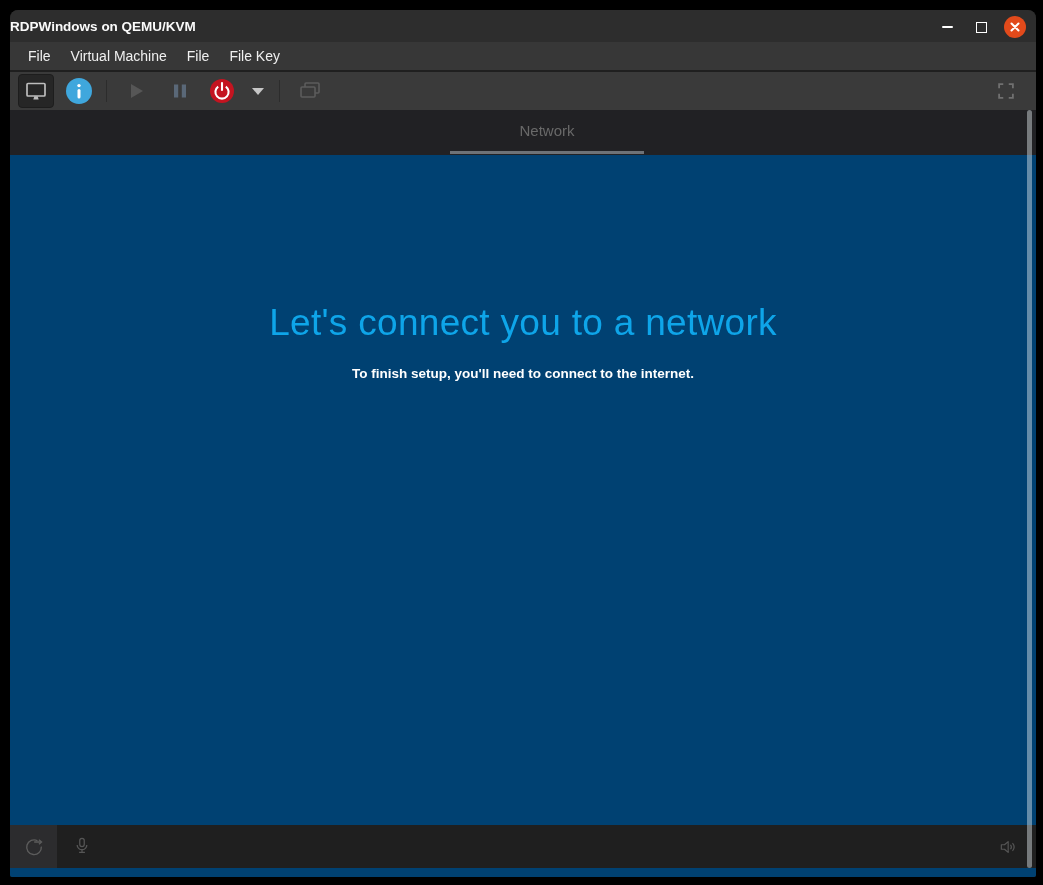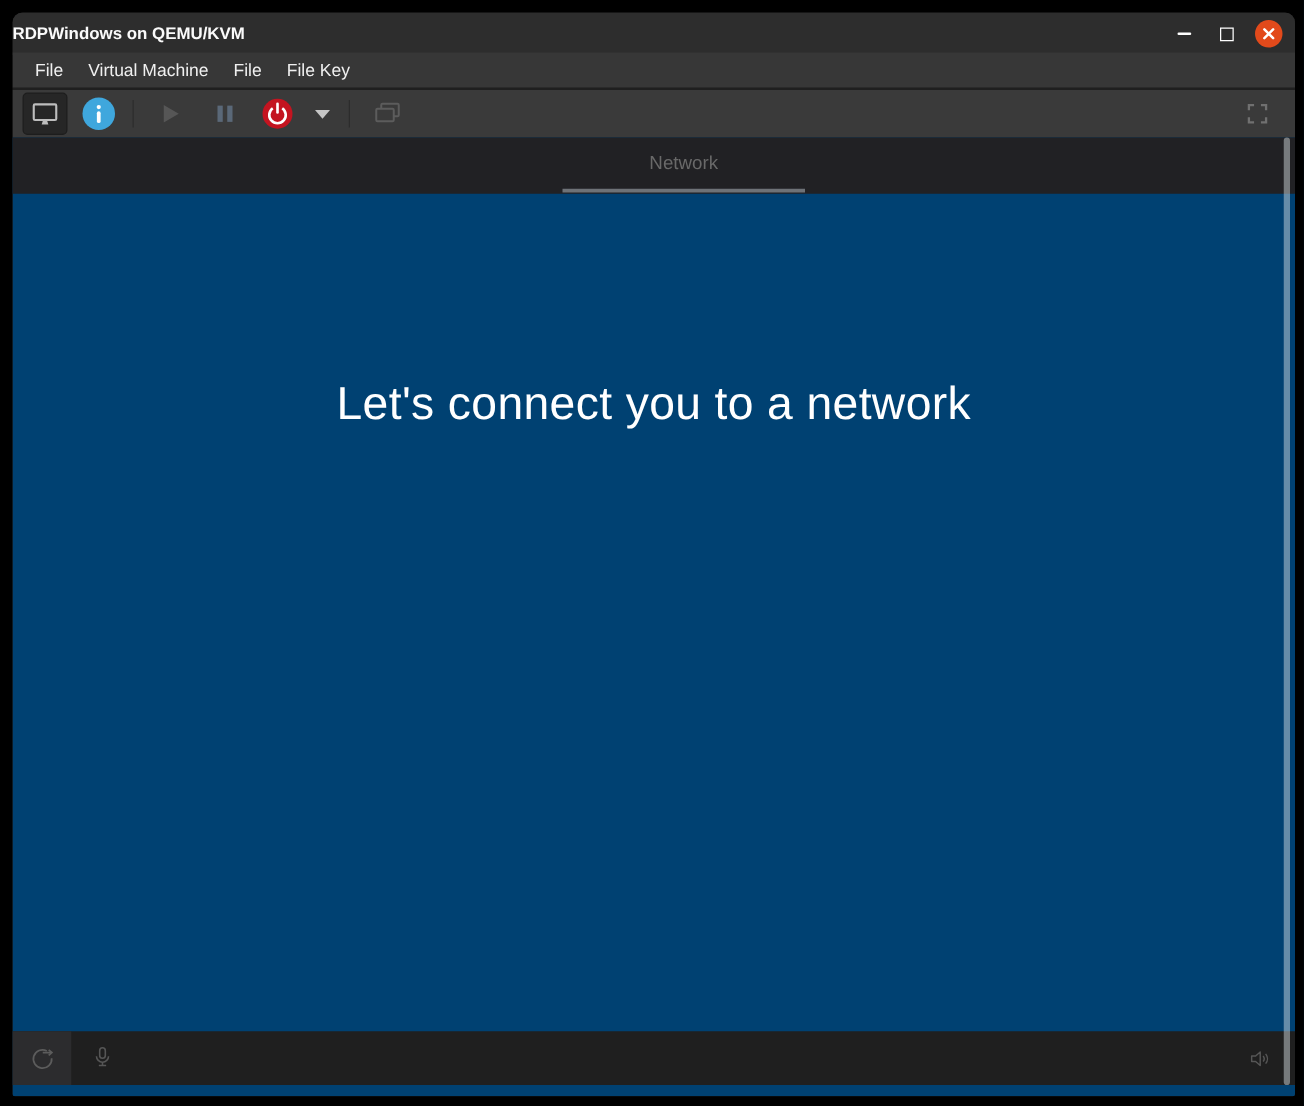--- a/index.html
+++ b/index.html
@@ -37,21 +37,21 @@
   .info-circle{width:26px;height:26px;border-radius:50%;background:#3fa7dd;display:flex;
     align-items:center;justify-content:center;}
   .arrow-down{width:0;height:0;border-left:6px solid transparent;border-right:6px solid transparent;
     border-top:7px solid #c6c6c6;}
   
   .guest{position:absolute;left:0;top:100px;width:100%;height:767px;background:#004172;}
   .oobe-header{position:absolute;left:0;top:0;width:100%;height:45px;background:#212124;padding-left:40px;}
   .oobe-step{position:absolute;left:440px;top:0;width:194px;height:45px;color:#696969;
     font-size:15px;text-align:center;line-height:42px;}
   .oobe-underline{position:absolute;left:440px;top:41px;width:194px;height:3px;background:#6e7277;}
-  .oobe-heading{position:absolute;left:0;top:192px;width:100%;text-align:center;color:#ffffff;
+  .oobe-heading{position:absolute;left:0;top:192px;width:100%;text-align:center;color:#0ea5e9;
     font-size:37px;font-weight:300;letter-spacing:.3px;}
   .oobe-sub{position:absolute;left:0;top:256px;width:100%;text-align:center;color:#fff;
     font-size:13.5px;font-weight:600;}
   
   .oobe-footer{position:absolute;left:0;top:715px;width:100%;height:43px;background:#1f1f1f;}
   .footer-hl{position:absolute;left:0;top:0;width:47px;height:43px;background:#2c2c2e;}
   .f-ic{position:absolute;top:0;height:43px;display:flex;align-items:center;justify-content:center;width:34px;}
   .f-power{left:7px}.f-mic{left:55px}.f-vol{left:981px}
   .vscroll-thumb{position:absolute;left:1017px;top:100px;width:5px;height:758px;
     background:rgba(225,232,238,0.45);border-radius:2.5px;}
@@ -136,20 +136,21 @@
     </div>
   </div>
 
   <div class="guest">
     <div class="oobe-header">
       <div class="oobe-step">Network</div>
       <div class="oobe-underline"></div>
     </div>
 
     <div class="oobe-heading">Let's connect you to a network</div>
+    <div class="oobe-sub">To finish setup, you'll need to connect to the internet.</div>
 
     <div class="oobe-footer">
       <div class="footer-hl"></div>
       <div class="f-ic f-power">
         <svg width="22" height="22" viewBox="0 0 24 24">
           <path d="M15.8 5.2 A8 8 0 1 0 20 11.6" fill="none" stroke="#5c5c5c" stroke-width="1.5"></path>
           <path d="M12.2 6.6 H19.6" stroke="#5c5c5c" stroke-width="1.5"></path>
           <path d="M17.4 4.2 L20.2 6.6 L17.4 9" fill="none" stroke="#5c5c5c" stroke-width="1.5"></path>
         </svg>
       </div>

